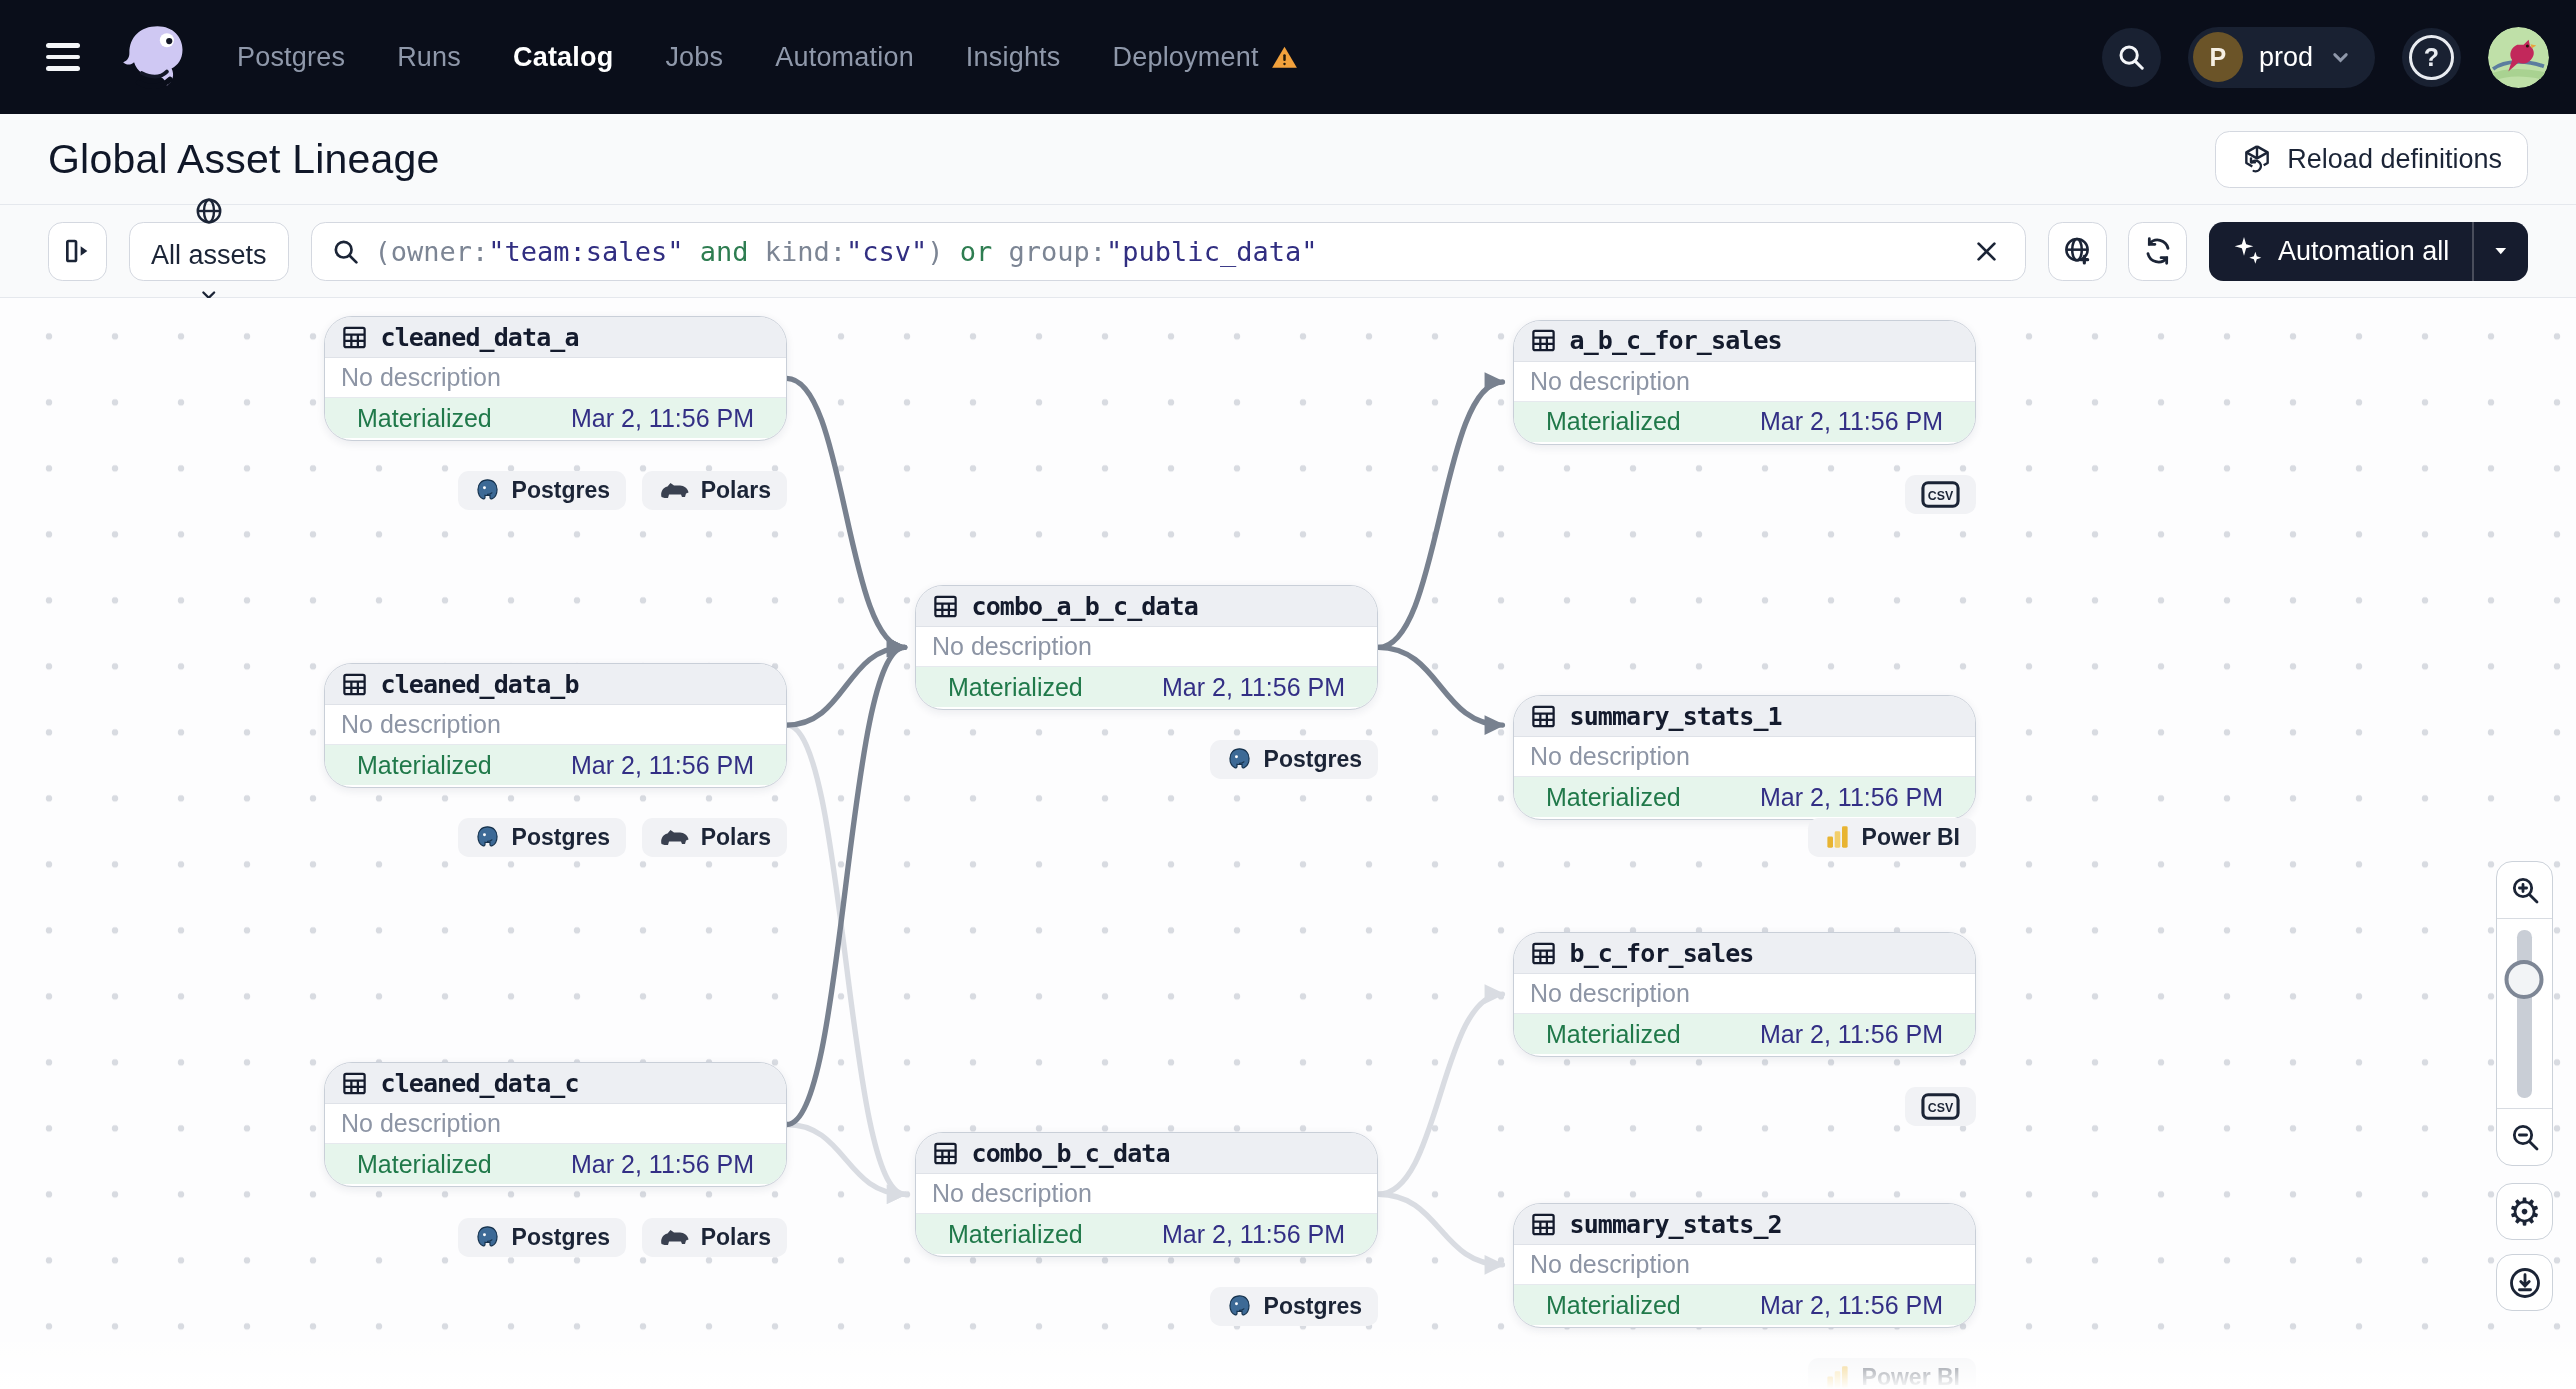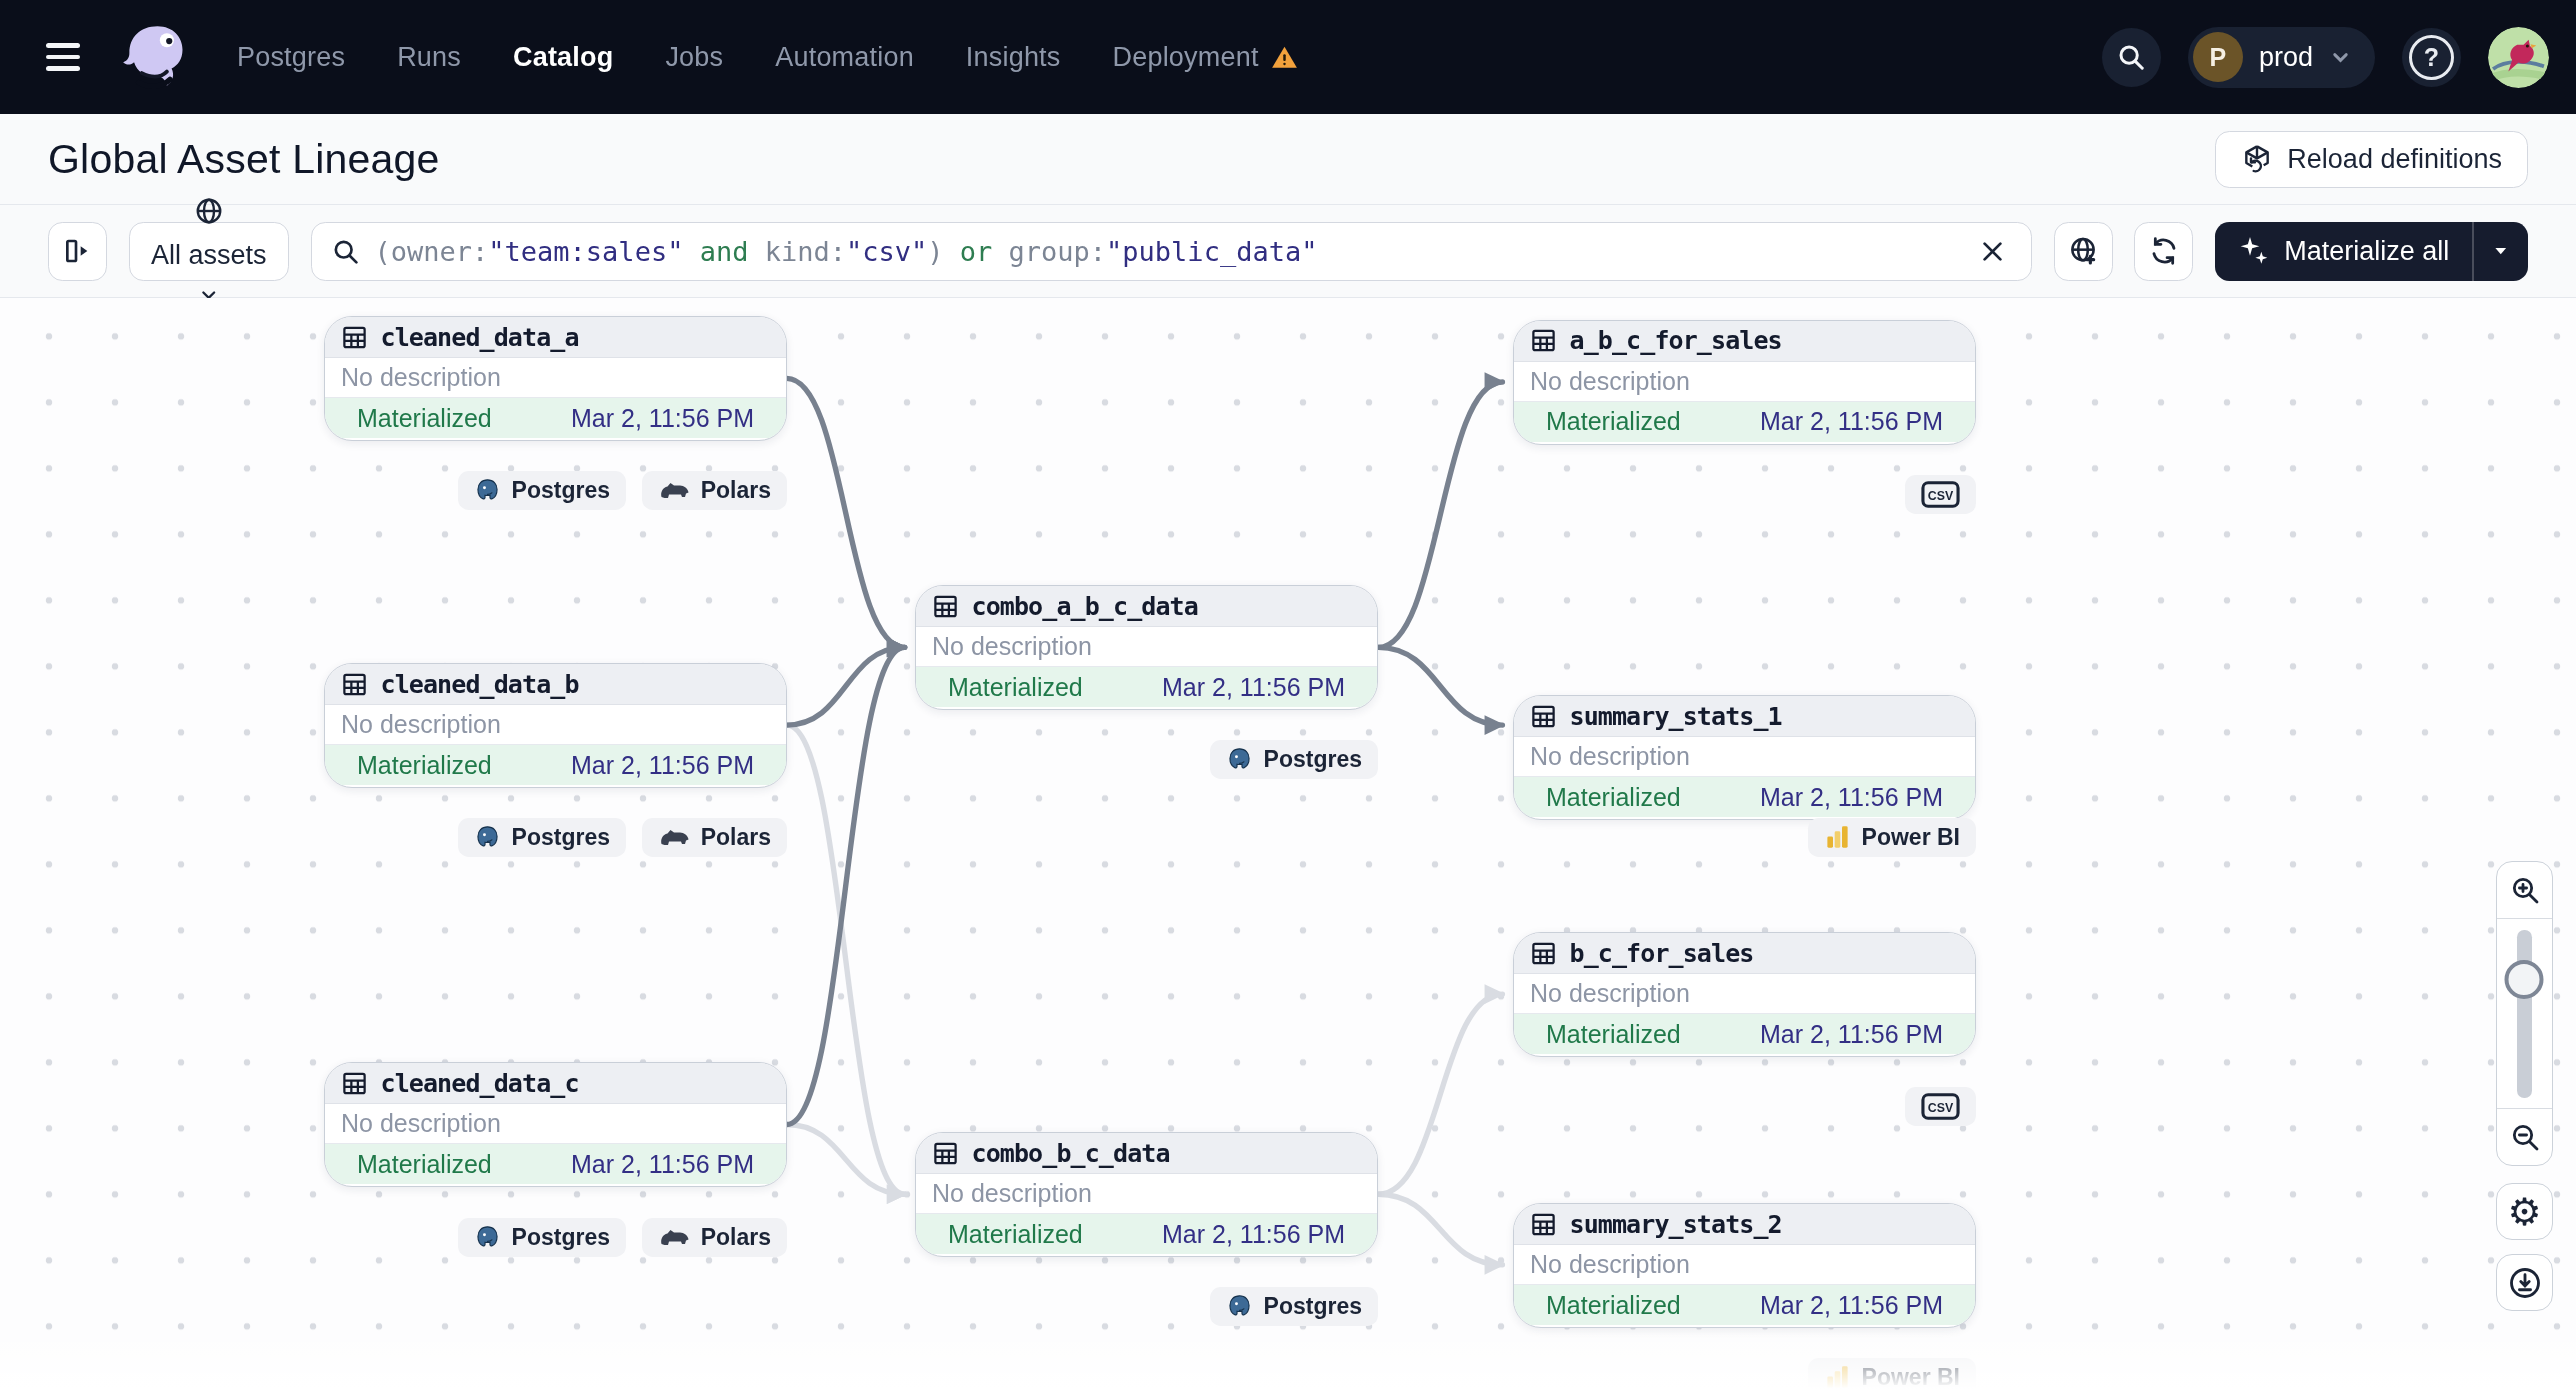--- a/index.html
+++ b/index.html
@@ -237,21 +237,21 @@
     </span>
   </div>
   <div class="materialize">
     <div class="mz-main">
       <span>
         <svg width="32" height="32" viewBox="0 0 24 24" fill="#ffffff">
           <path d="M9 1.5L10.6 7 16 8.5 10.6 10 9 15.5 7.4 10 2 8.5 7.4 7z"></path>
           <path d="M17.5 12.5l1.1 3.4 3.4 1.1-3.4 1.1-1.1 3.4-1.1-3.4-3.4-1.1 3.4-1.1z"></path>
         </svg>
       </span>
-      <span>Materialize all</span>
+      <span>Automation all</span>
     </div>
     <div class="mz-split"></div>
     <div class="mz-caret">
       <span>
         <svg width="21.5" height="21.5" viewBox="0 0 24 24" fill="#ffffff">
             <path d="M6 9h12l-6 7z"></path>
           </svg>
       </span>
     </div>
   </div>

